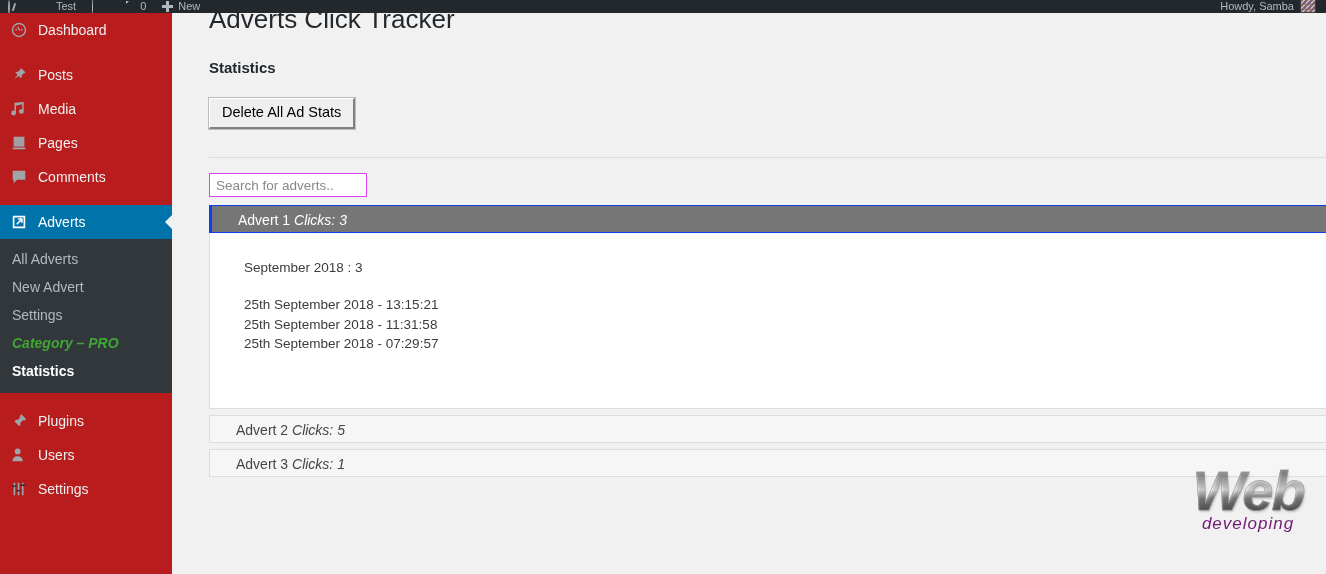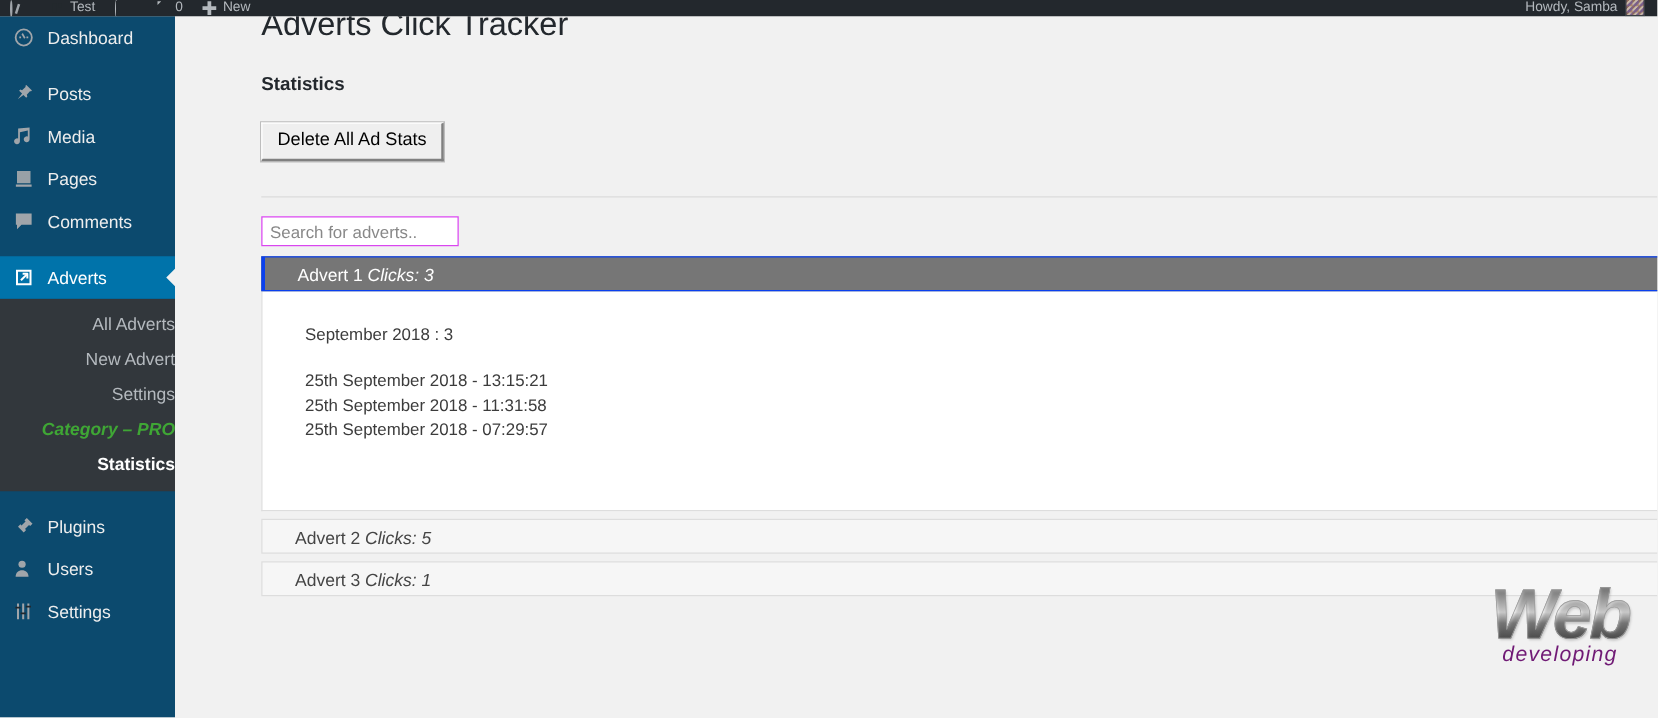--- a/index.html
+++ b/index.html
@@ -72,22 +72,22 @@
   .ab-avatar {
     width: 16px; height: 14px; margin-right: 10px;
     background:
       linear-gradient(135deg,#8e6a5a 0 25%, #c8b9a8 25% 50%, #7a5f8a 50% 75%, #b08a6a 75% 100%);
     background-size: 5px 5px;
     border: 1px solid #3a3f44;
   }
 
   
   .sidebar {
-    position: absolute; top: 13px; left: 0; width: 140px; height: 561px;
-    background: #0c4a6e; overflow: hidden; z-index: 20;
+    position: absolute; top: 13px; left: 0; width: 172px; height: 561px;
+    background: #b91c1c; overflow: hidden; z-index: 20;
   }
   .menu-item {
     position: relative; display: flex; align-items: center;
     height: 34px; padding-left: 8px;
     color: #eeeeee; font-size: 14px; line-height: 34px;
   }
   .menu-item .mi-icon {
     width: 22px; height: 20px; margin-right: 8px;
     display: flex; align-items: center; justify-content: center;
     flex: none; color: #a0a5aa;
@@ -99,21 +99,21 @@
   .menu-item.current .mi-icon { color: #fff; }
   .menu-item.current::after {
     content: ""; position: absolute; right: -1px; top: 50%;
     margin-top: -8px;
     border-top: 8px solid transparent;
     border-bottom: 8px solid transparent;
     border-right: 8px solid #f1f1f1;
   }
   .menu-sep { height: 11px; }
 
-  .submenu { background: #32373c; padding: 6px 0 8px 0; text-align: right; }
+  .submenu { background: #32373c; padding: 6px 0 8px 16px; }
   .submenu-item {
     font-size: 14px; color: #b4b9be; line-height: 28px; height: 28px;
     padding-left: 0px; margin-left: -4px; white-space: nowrap;
   }
   .submenu-item.pro {
     color: #3fa635; font-weight: bold; font-style: italic;
   }
   .submenu-item.current { color: #ffffff; font-weight: bold; }
 
   

